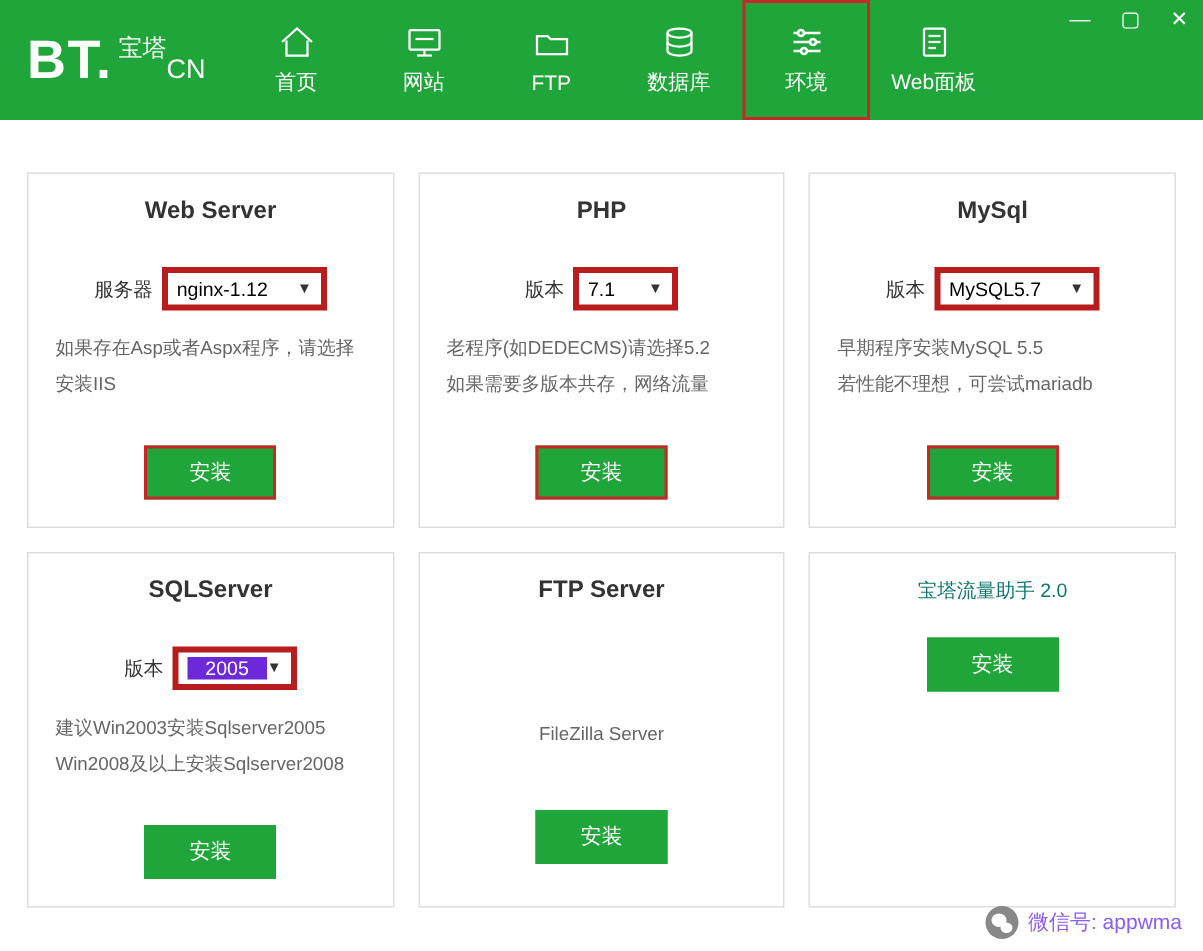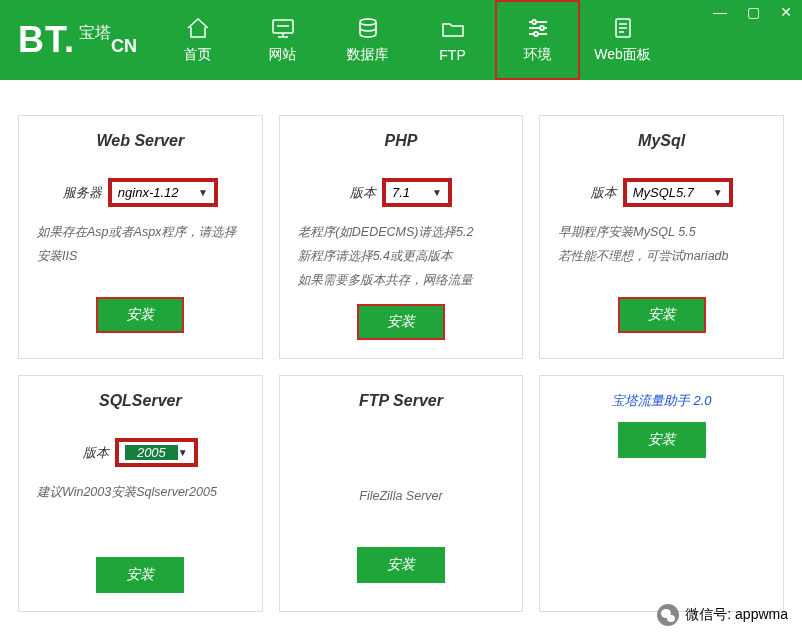--- a/index.html
+++ b/index.html
@@ -30,21 +30,21 @@
       font-weight: 700;
       letter-spacing: 1px;
     }
     .logo-cn {
       display: flex;
       flex-direction: row;
       margin-left: 4px;
       line-height: 1;
     }
     .logo-cn-top { font-size: 16px; font-weight: 500; }
-    .logo-cn-bot { font-size: 18px; font-weight: 700; margin-top: 12px; }
+    .logo-cn-bot { font-size: 18px; font-weight: 400; margin-top: 12px; }
     .nav {
       display: flex;
       height: 100%;
     }
     .nav-item {
       display: flex;
       flex-direction: column;
       align-items: center;
       justify-content: center;
       width: 85px;
@@ -73,21 +73,20 @@
       display: grid;
       grid-template-columns: repeat(3, 1fr);
       grid-template-rows: repeat(2, auto);
       gap: 16px;
     }
     .card {
       border: 1px solid #ddd;
       padding: 16px 14px 18px;
       text-align: center;
       background: #fff;
-      font-style: italic;
     }
     .card-title {
       font-size: 16px;
       font-weight: 700;
       color: #333;
       margin-bottom: 28px;
     }
     .field-row {
       display: flex;
       align-items: center;
@@ -106,21 +105,21 @@
       min-width: 110px;
       background: #fff;
       text-align: left;
       display: flex;
       align-items: center;
       justify-content: space-between;
       cursor: pointer;
     }
     .select.small { min-width: 70px; }
     .select .arrow { font-size: 10px; color: #333; }
-    .select .sel-text.hl { background: #15803d; color: #fff; padding: 0 12px; }
+    .select .sel-text.hl { background: #6d28d9; color: #fff; padding: 0 12px; }
     .desc {
       font-size: 12.5px;
       color: #666;
       line-height: 1.9;
       text-align: left;
       padding: 0 4px;
       min-height: 64px;
     }
     .desc.center { text-align: center; padding-top: 14px; }
     .desc.center2 { text-align: center; }
@@ -135,21 +134,21 @@
       display: inline-block;
     }
     .install-btn.noborder { border: 2px solid #20a53a; }
     .footer {
       position: absolute;
       bottom: 8px;
       right: 14px;
       display: flex;
       align-items: center;
       gap: 6px;
-      color: #000000;
+      color: #8b5cf6;
       font-size: 14px;
     }
     .wechat-icon {
       width: 22px; height: 22px;
       background: #888;
       border-radius: 50%;
       display: inline-block;
       position: relative;
     }
     .wechat-icon::before, .wechat-icon::after {
@@ -185,34 +184,34 @@
             <line x1="8" y1="21" x2="18" y2="21"></line>
             <line x1="13" y1="17" x2="13" y2="21"></line>
             <line x1="7" y1="10" x2="19" y2="10"></line>
           </svg>
       </span>
       <span>网站</span>
     </div>
     <div class="nav-item">
       <span class="nav-icon">
         <svg width="26" height="24" viewBox="0 0 26 24" fill="none" stroke="#fff" stroke-width="1.5">
+            <path d="M3 7 L3 19 L23 19 L23 9 L12 9 L10 7 Z"></path>
+          </svg>
+      </span>
+      <span>FTP</span>
+    </div>
+    <div class="nav-item">
+      <span class="nav-icon">
+        <svg width="26" height="24" viewBox="0 0 26 24" fill="none" stroke="#fff" stroke-width="1.5">
             <ellipse cx="13" cy="6" rx="8" ry="3"></ellipse>
             <path d="M5 6 V18 a8 3 0 0 0 16 0 V6"></path>
             <path d="M5 12 a8 3 0 0 0 16 0"></path>
           </svg>
       </span>
       <span>数据库</span>
-    </div>
-    <div class="nav-item">
-      <span class="nav-icon">
-        <svg width="26" height="24" viewBox="0 0 26 24" fill="none" stroke="#fff" stroke-width="1.5">
-            <path d="M3 7 L3 19 L23 19 L23 9 L12 9 L10 7 Z"></path>
-          </svg>
-      </span>
-      <span>FTP</span>
     </div>
     <div class="nav-item active">
       <span class="nav-icon">
         <svg width="26" height="24" viewBox="0 0 26 24" fill="none" stroke="#fff" stroke-width="1.8">
             <line x1="4" y1="6" x2="22" y2="6"></line>
             <circle cx="9" cy="6" r="2" fill="#20a53a"></circle>
             <line x1="4" y1="12" x2="22" y2="12"></line>
             <circle cx="17" cy="12" r="2" fill="#20a53a"></circle>
             <line x1="4" y1="18" x2="22" y2="18"></line>
             <circle cx="11" cy="18" r="2" fill="#20a53a"></circle>
@@ -258,21 +257,20 @@
     <div class="card-title">PHP</div>
     <div class="field-row">
       <span class="field-label">版本</span>
       <div class="select small">
         <span class="sel-text">7.1</span>
         <span class="arrow">▼</span>
       </div>
     </div>
     <div class="desc">
       <div>老程序(如DEDECMS)请选择5.2</div>
-      <div>新程序请选择5.4或更高版本</div>
       <div>如果需要多版本共存，网络流量</div>
     </div>
     <div class="install-btn">安装</div>
   </div>
 
   <div class="card">
     <div class="card-title">MySql</div>
     <div class="field-row">
       <span class="field-label">版本</span>
       <div class="select">
@@ -291,33 +289,34 @@
     <div class="card-title">SQLServer</div>
     <div class="field-row">
       <span class="field-label">版本</span>
       <div class="select small">
         <span class="sel-text hl">2005</span>
         <span class="arrow">▼</span>
       </div>
     </div>
     <div class="desc">
       <div>建议Win2003安装Sqlserver2005</div>
+      <div>Win2008及以上安装Sqlserver2008</div>
     </div>
     <div class="install-btn noborder">安装</div>
   </div>
 
   <div class="card">
     <div class="card-title">FTP Server</div>
     <div style="height:33px"></div>
     <div class="desc center">FileZilla Server</div>
     <div class="install-btn noborder">安装</div>
   </div>
 
   <div class="card">
-    <div style="font-size:13px;color:#1d4ed8;">宝塔流量助手 2.0</div>
+    <div style="font-size:13px;color:#0f766e;margin-bottom:10px">宝塔流量助手 2.0</div>
     <div class="install-btn noborder">安装</div>
   </div>
 
 </div>
 
 <div class="footer">
   <span class="wechat-icon"></span>
   <span><span>微信号</span>: <span>appwma</span></span>
 </div>
 

